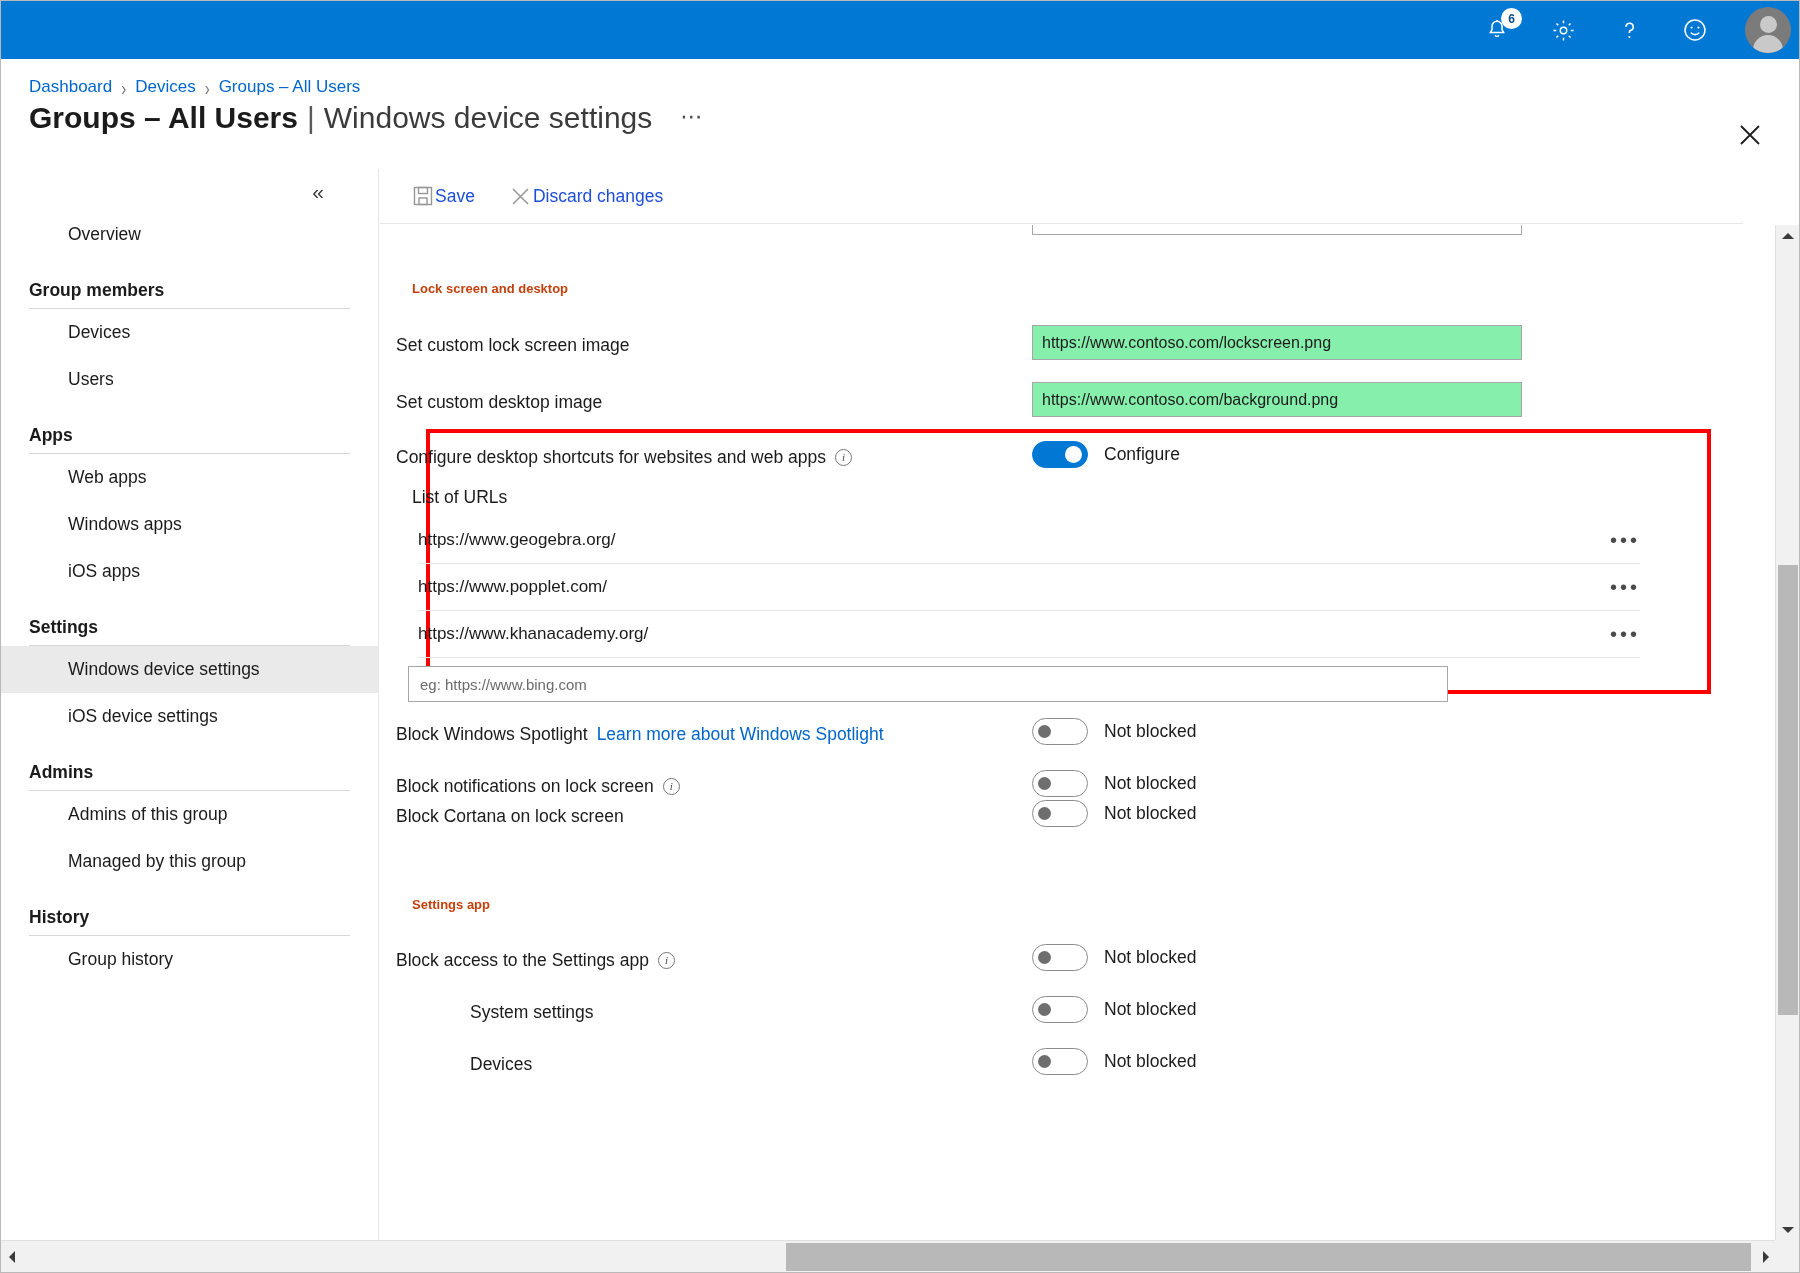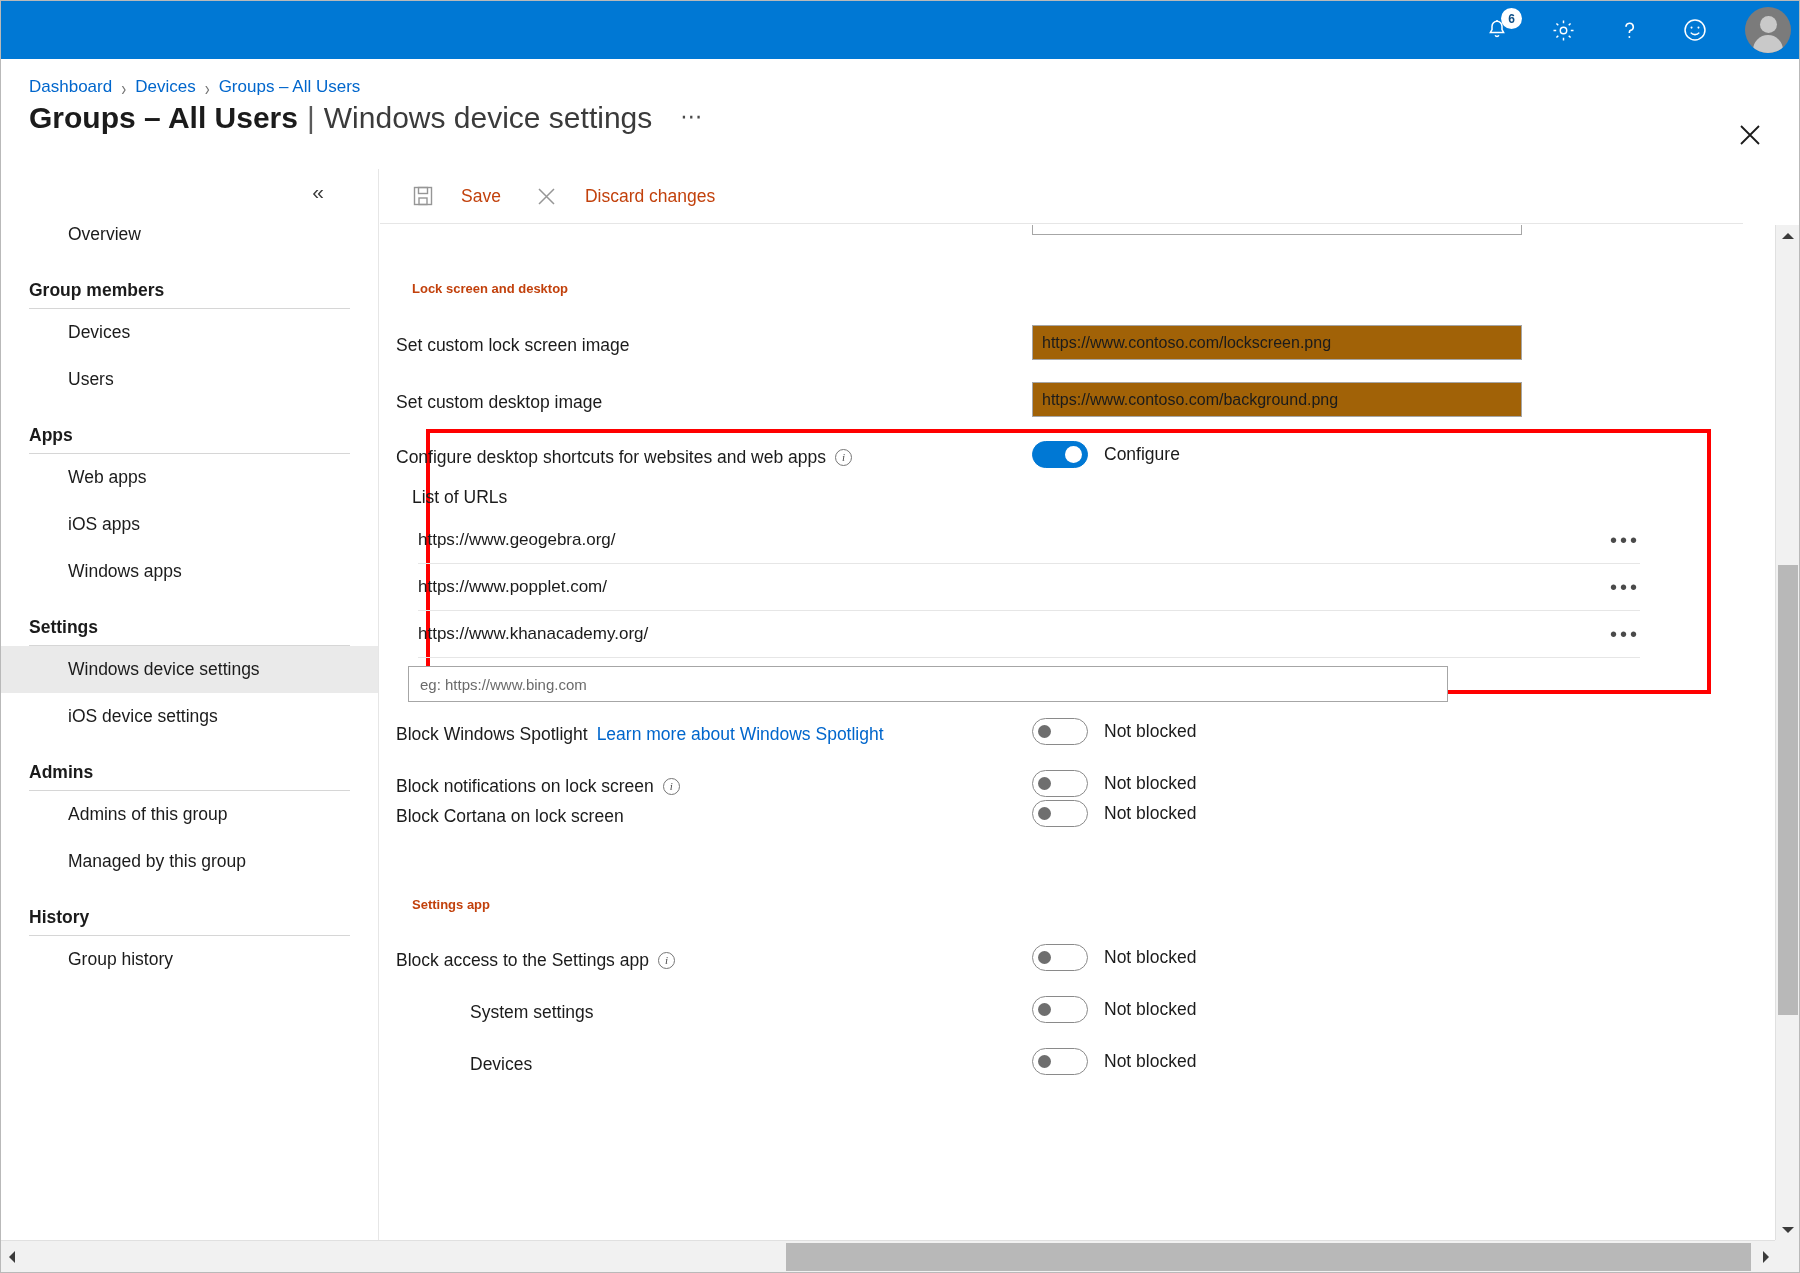--- a/index.html
+++ b/index.html
@@ -128,22 +128,22 @@
   
   .toolbar {
     position: absolute; left: 379px; top: 168px;
     width: 1363px; height: 55px;
     background: #ffffff;
     border-bottom: 1px solid #e6e6e6;
     display: flex; align-items: center;
     padding-left: 32px;
   }
   .tool-btn {
-    display: flex; align-items: center; gap: 27px;
-    color: #c2410c; font-size: 17.5px;
+    display: flex; align-items: center; gap: 1px;
+    color: #1d4ed8; font-size: 17.5px;
     margin-right: 34px;
     cursor: default;
   }
   .tool-btn svg { display: block; }
 
   
   .content {
     position: absolute; left: 379px; top: 224px;
     width: 1363px; height: 1016px;
     background: #ffffff;
@@ -182,21 +182,21 @@
     font-size: 11px; font-style: italic;
     display: inline-flex; align-items: center; justify-content: center;
     font-family: "Liberation Serif", serif;
     flex: none;
   }
 
   .textbox {
     position: absolute; left: 652px;
     width: 490px; height: 35px;
     border: 1px solid #a6a6a6;
-    background: #a16207;
+    background: #86efac;
     font-size: 16px; color: #1b1b1b;
     padding: 0 9px;
     display: flex; align-items: center;
     font-family: "Liberation Sans", sans-serif;
   }
 
   
   .toggle-wrap {
     position: absolute; left: 652px;
     display: flex; align-items: center; gap: 16px;
@@ -405,22 +405,22 @@
         <div class="nav-group-rule"></div>
       </div>
       <div class="nav-item">Devices</div>
       <div class="nav-item">Users</div>
 
       <div class="nav-group">
         <div class="nav-group-label">Apps</div>
         <div class="nav-group-rule"></div>
       </div>
       <div class="nav-item">Web apps</div>
+      <div class="nav-item">Windows apps</div>
       <div class="nav-item">iOS apps</div>
-      <div class="nav-item">Windows apps</div>
 
       <div class="nav-group">
         <div class="nav-group-label">Settings</div>
         <div class="nav-group-rule"></div>
       </div>
       <div class="nav-item selected">Windows device settings</div>
       <div class="nav-item">iOS device settings</div>
 
       <div class="nav-group">
         <div class="nav-group-label">Admins</div>

